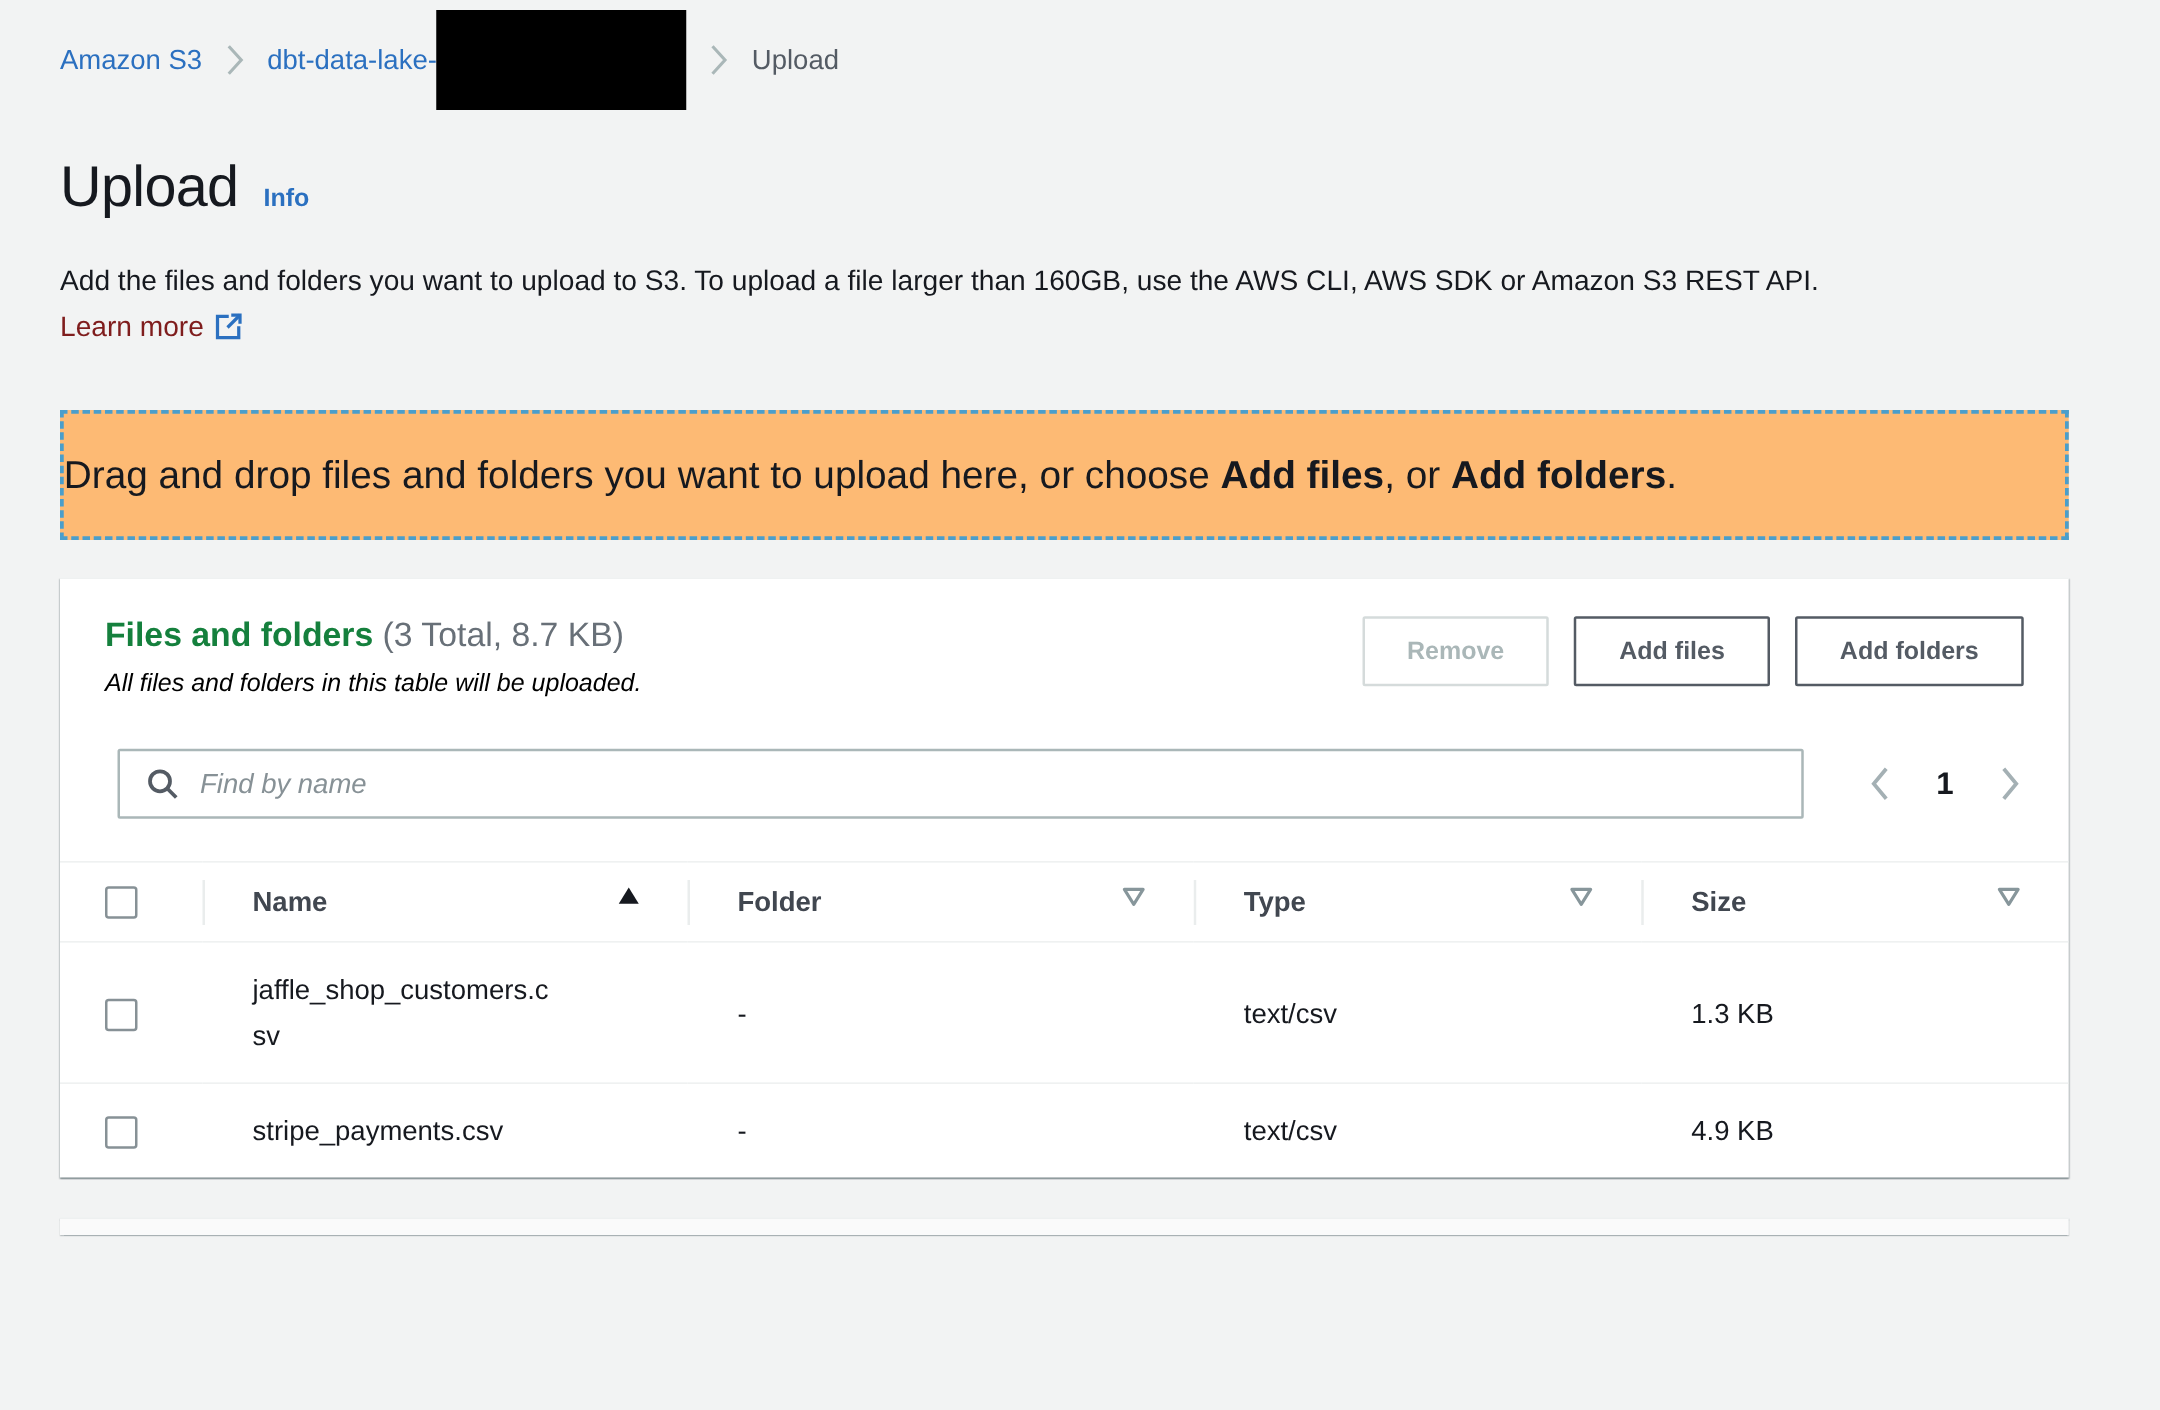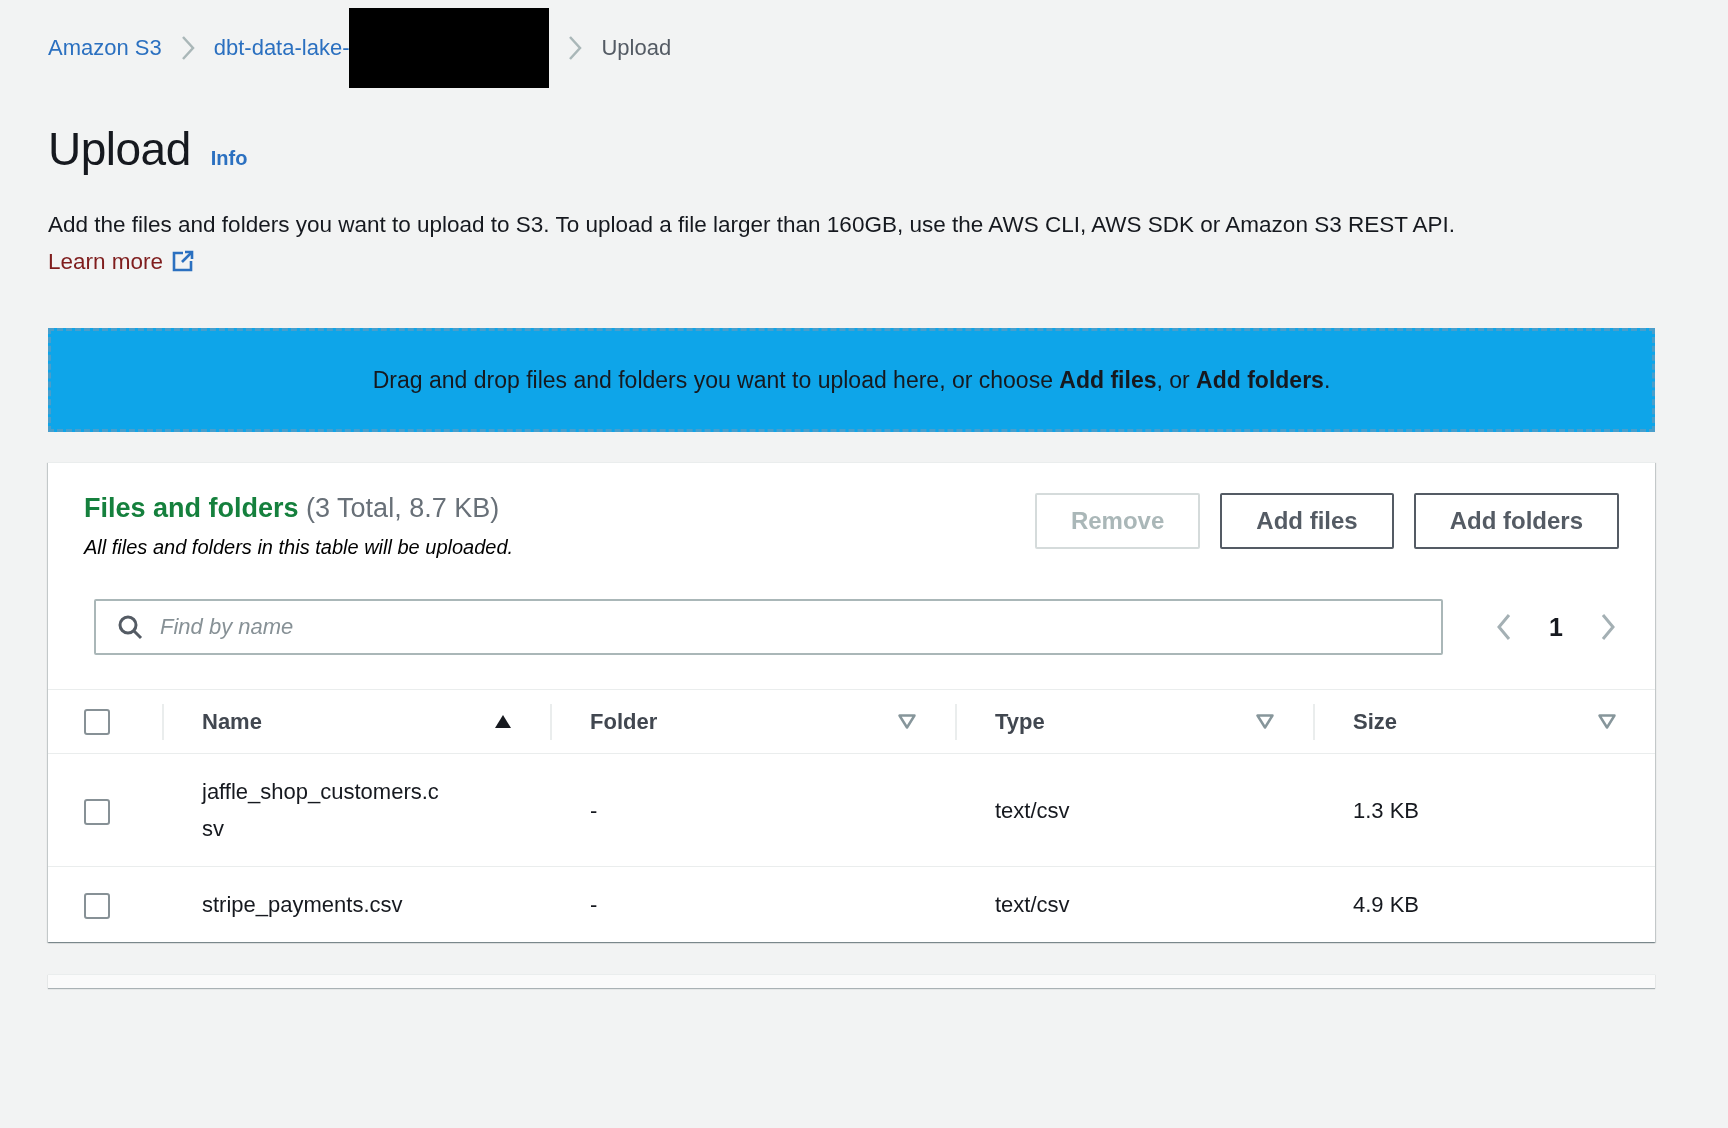--- a/index.html
+++ b/index.html
@@ -24,42 +24,42 @@
   .page-title { font-size:46px; font-weight:400; color:#16191f; letter-spacing:-0.5px; }
   .info-link { font-size:20px; font-weight:700; color:#2b70c0; text-decoration:none; cursor:pointer; }
 
   
   .description { margin-top:30px; font-size:22.5px; line-height:37px; max-width:1490px; color:#16191f; }
   .learn-more { color:#7f1d1d; text-decoration:none; cursor:pointer; white-space:nowrap; }
   .learn-more svg { vertical-align:-4px; margin-left:8px; }
 
   
   .dropzone {
-    margin-top:48px; height:104px; background:#0ea5e9;
+    margin-top:48px; height:104px; background:#fdba74;
     border:3px dashed #4a9ecb;
-    display:flex; align-items:center; justify-content:center;
-    font-size:23px;
+    display:flex; align-items:center; 
+    font-size:31px;
   }
   .dropzone strong { font-weight:700; }
 
   
   .panel {
     margin-top:30px; background:#ffffff;
     border-top:1px solid #eaeded;
     box-shadow: 0 1px 1px 0 rgba(0,28,36,.3), 1px 1px 1px 0 rgba(0,28,36,.15), -1px 1px 1px 0 rgba(0,28,36,.15);
   }
   .panel-header { display:flex; justify-content:space-between; align-items:flex-start; padding:30px 36px 0 36px; }
   .panel-title { font-size:27px; }
   .panel-title .bold { font-weight:700; color:#15803d; }
   .panel-title .count { font-weight:400; color:#687078; }
   .panel-subtitle { margin-top:12px; font-size:20px; color:#000000;font-style:italic; }
 
   .button-group { display:flex; gap:20px; }
   .btn {
-    height:56px; padding:0 34px; font-size:24px; font-weight:700;
+    height:56px; padding:0 34px; font-size:20px; font-weight:700;
     background:#ffffff; border:2px solid #545b64; color:#545b64;
     border-radius:2px; font-family:"Liberation Sans", sans-serif; cursor:pointer;
   }
   .btn.disabled { border-color:#d5dbdb; color:#aab7b8; cursor:default; }
 
   
   .search-row { display:flex; align-items:center; padding:40px 36px 0 36px;margin-left:10px; }
   .search-box {
     flex:1; height:56px; border:2px solid #aab7b8; border-radius:2px;
     background:#fff; display:flex; align-items:center; padding:0 20px; margin-right:50px;
@@ -75,21 +75,21 @@
   .page-number { font-size:25px; font-weight:700; color:#16191f; cursor:pointer; }
 
   
   table { width:100%; border-collapse:collapse; table-layout:fixed; margin-top:34px; font-size:22px; }
   col.c-check { width:114px; } col.c-name { width:388px; } col.c-folder { width:405px; }
   col.c-type { width:358px; } col.c-size { width:342px; }
   thead th { border-top:1px solid #eaeded; border-bottom:1px solid #eaeded; height:64px; position:relative; padding:0; cursor:pointer; }
   thead th:not(:first-child)::before {
     content:""; position:absolute; left:0; top:14px; height:36px; width:2px; background:#eaeded;
   }
-  .th-inner { display:flex; align-items:center; justify-content:space-between; padding:0 38px 0 40px; font-weight:700; color:#414750; text-align:left; }
+  .th-inner { display:flex; justify-content:space-between; padding:0 38px 0 40px; font-weight:700; color:#414750; text-align:left; }
   .th-check { display:flex; justify-content:flex-start; padding-left:36px; }
   tbody td { border-bottom:1px solid #eaeded; padding:19px 24px 19px 40px; line-height:37px; vertical-align:middle; color:#16191f; }
   tbody tr:last-child td { border-bottom:none; }
   td.check-cell { padding-left:36px; }
   .name-text { width:245px; overflow-wrap:anywhere; word-break:break-word; }
   .checkbox {
     display:inline-block; width:26px; height:26px; background:#fff;
     border:2px solid #879196; border-radius:3px; cursor:pointer; vertical-align:middle;
   }
 

